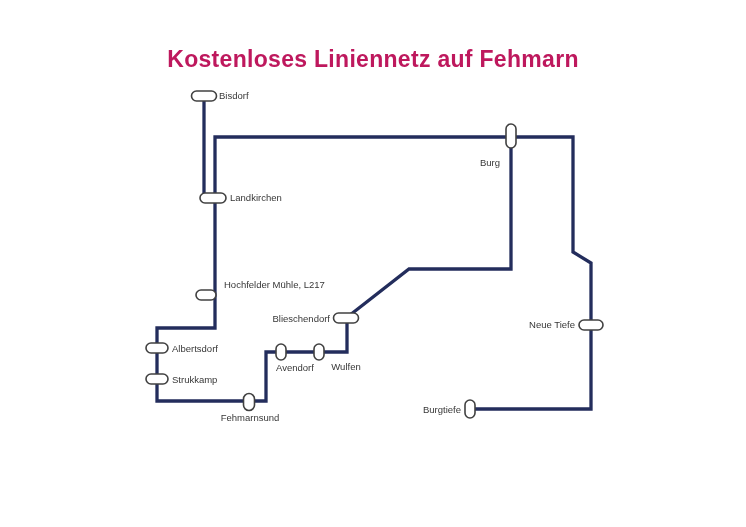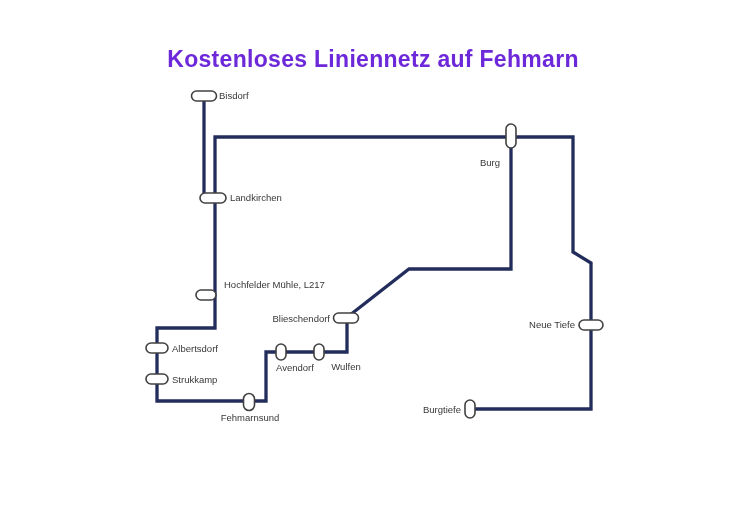--- a/index.html
+++ b/index.html
@@ -17,21 +17,21 @@
   }
   .map-title {
     position: absolute;
     top: 46px;
     left: 0;
     width: 746px;
     text-align: center;
     font-size: 23px;
     font-weight: 700;
     letter-spacing: 0.3px;
-    color: #6d28d9;
+    color: #be185d;
     margin: 0;
     font-family: "Liberation Sans", sans-serif;
   }
   .map-svg {
     position: absolute;
     top: 0;
     left: 0;
   }
   .station-label {
     font-family: "Liberation Sans", sans-serif;

